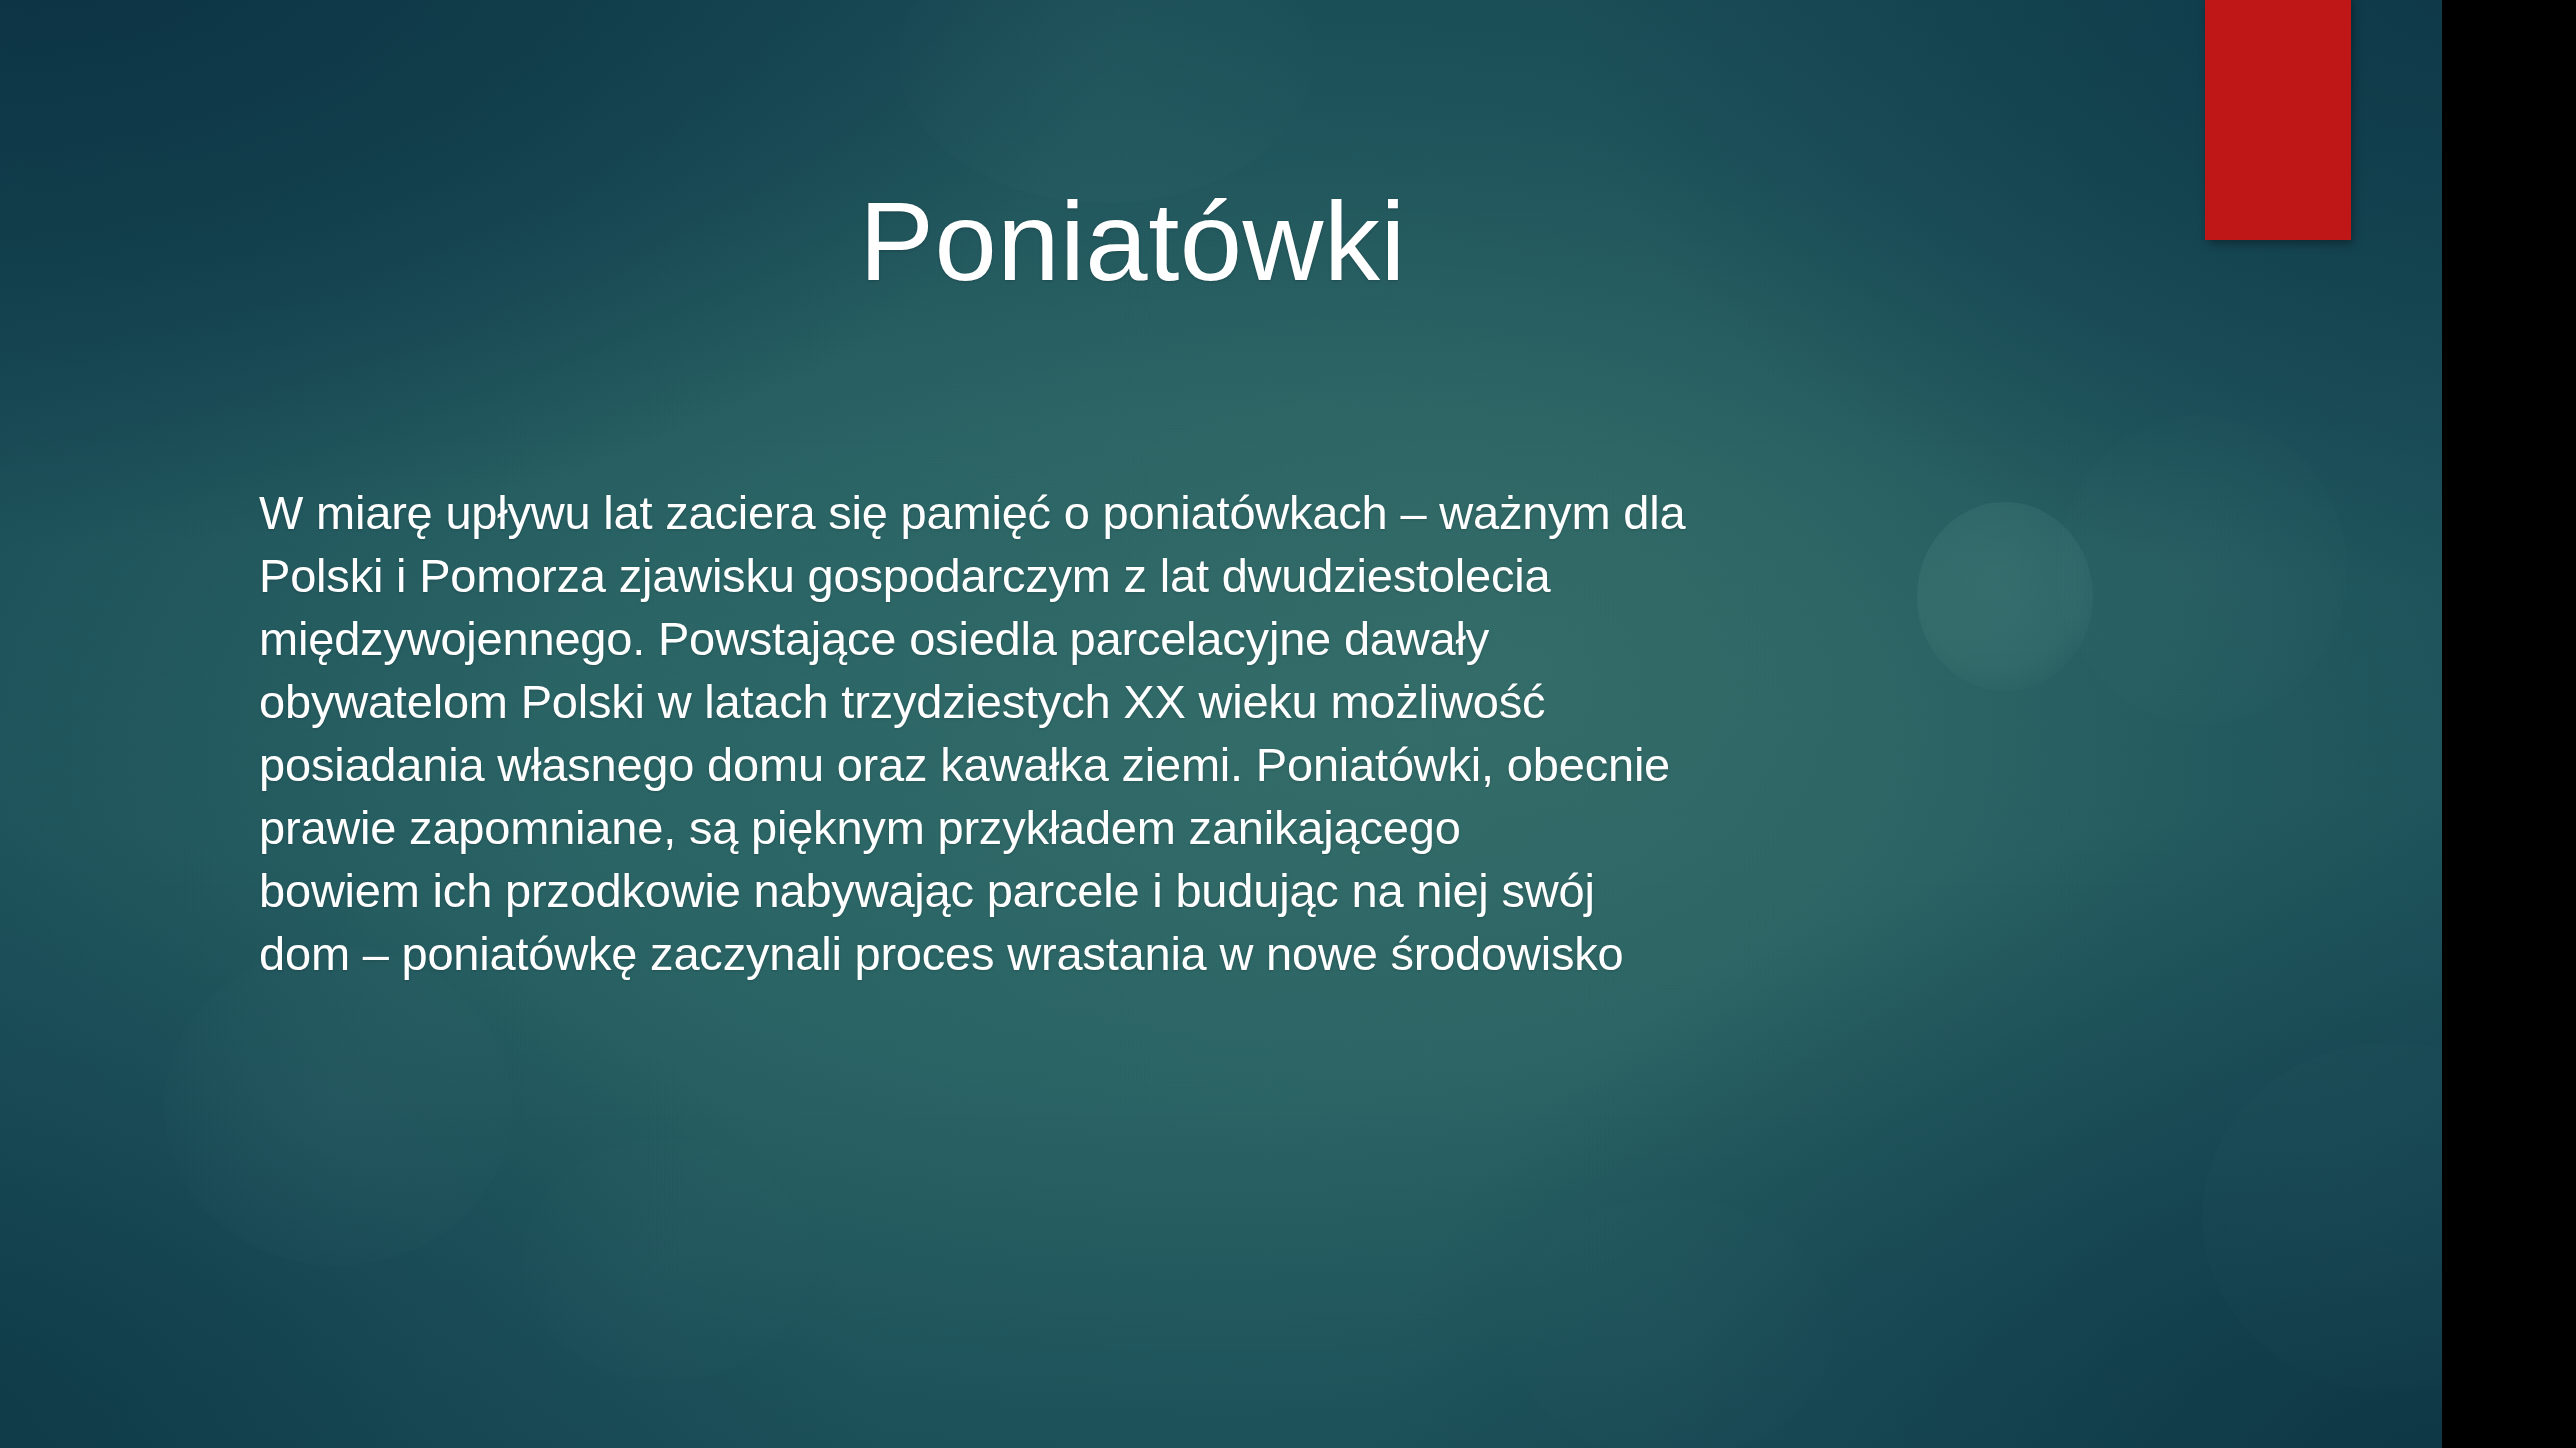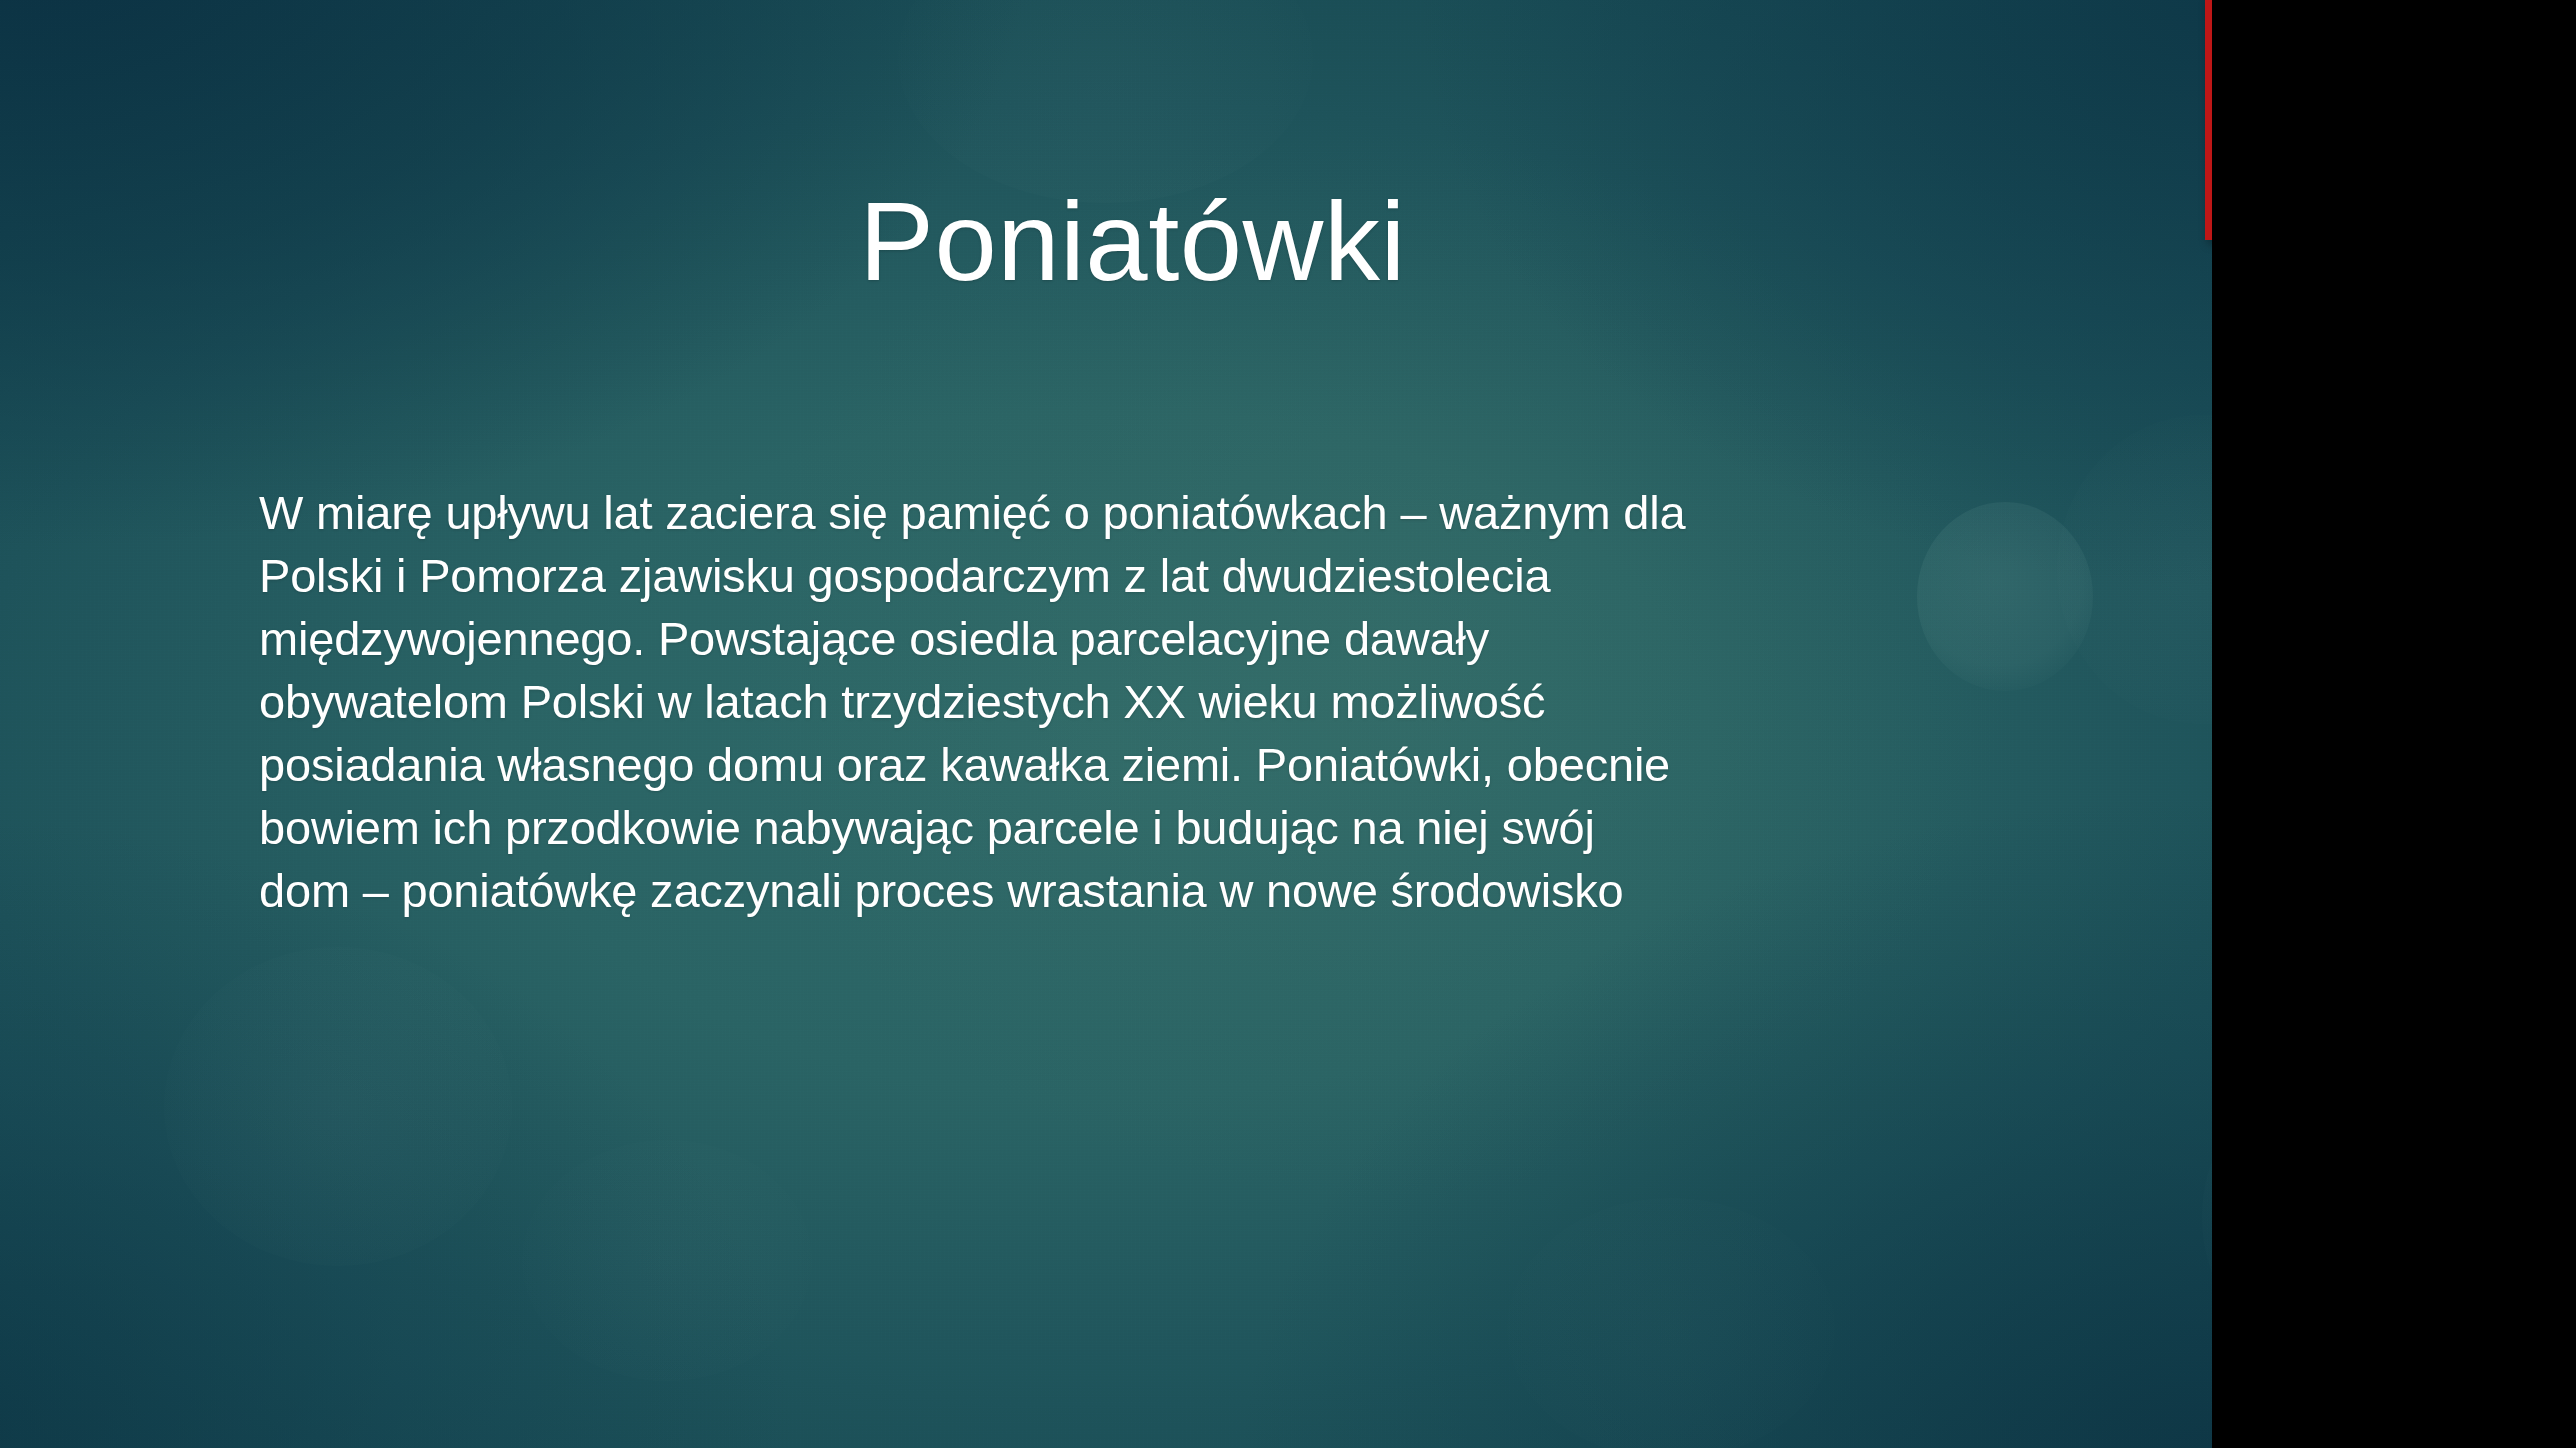--- a/index.html
+++ b/index.html
@@ -2,21 +2,21 @@
 <html><head>
 <meta charset="utf-8">
 <style>
   html, body {
     margin: 0;
     padding: 0;
     background: #000;
   }
   #slide {
     position: relative;
-    width: 2212px;
+    width: 2442px;
     height: 1449px;
     overflow: hidden;
     font-family: "Liberation Sans", sans-serif;
     background-color: #6d28d9;
   }
 
   
   .bg-base {
     position: absolute;
     inset: 0;
@@ -147,18 +147,19 @@
   <div class="accent-rect"></div>
 
   <h1 class="title">Poniatówki</h1>
 
   <div class="body-text">
     <p>W miarę upływu lat zaciera się pamięć o poniatówkach – ważnym dla</p>
     <p>Polski i Pomorza zjawisku gospodarczym z lat dwudziestolecia</p>
     <p>międzywojennego. Powstające osiedla parcelacyjne dawały</p>
     <p>obywatelom Polski w latach trzydziestych XX wieku możliwość</p>
     <p>posiadania własnego domu oraz kawałka ziemi. Poniatówki, obecnie</p>
+    <p>prawie zapomniane, są pięknym przykładem zanikającego</p>
     <p>bowiem ich przodkowie nabywając parcele i budując na niej swój</p>
     <p>dom – poniatówkę zaczynali proces wrastania w nowe środowisko</p>
   </div>
 
 </div>
 
 
 </body></html>

